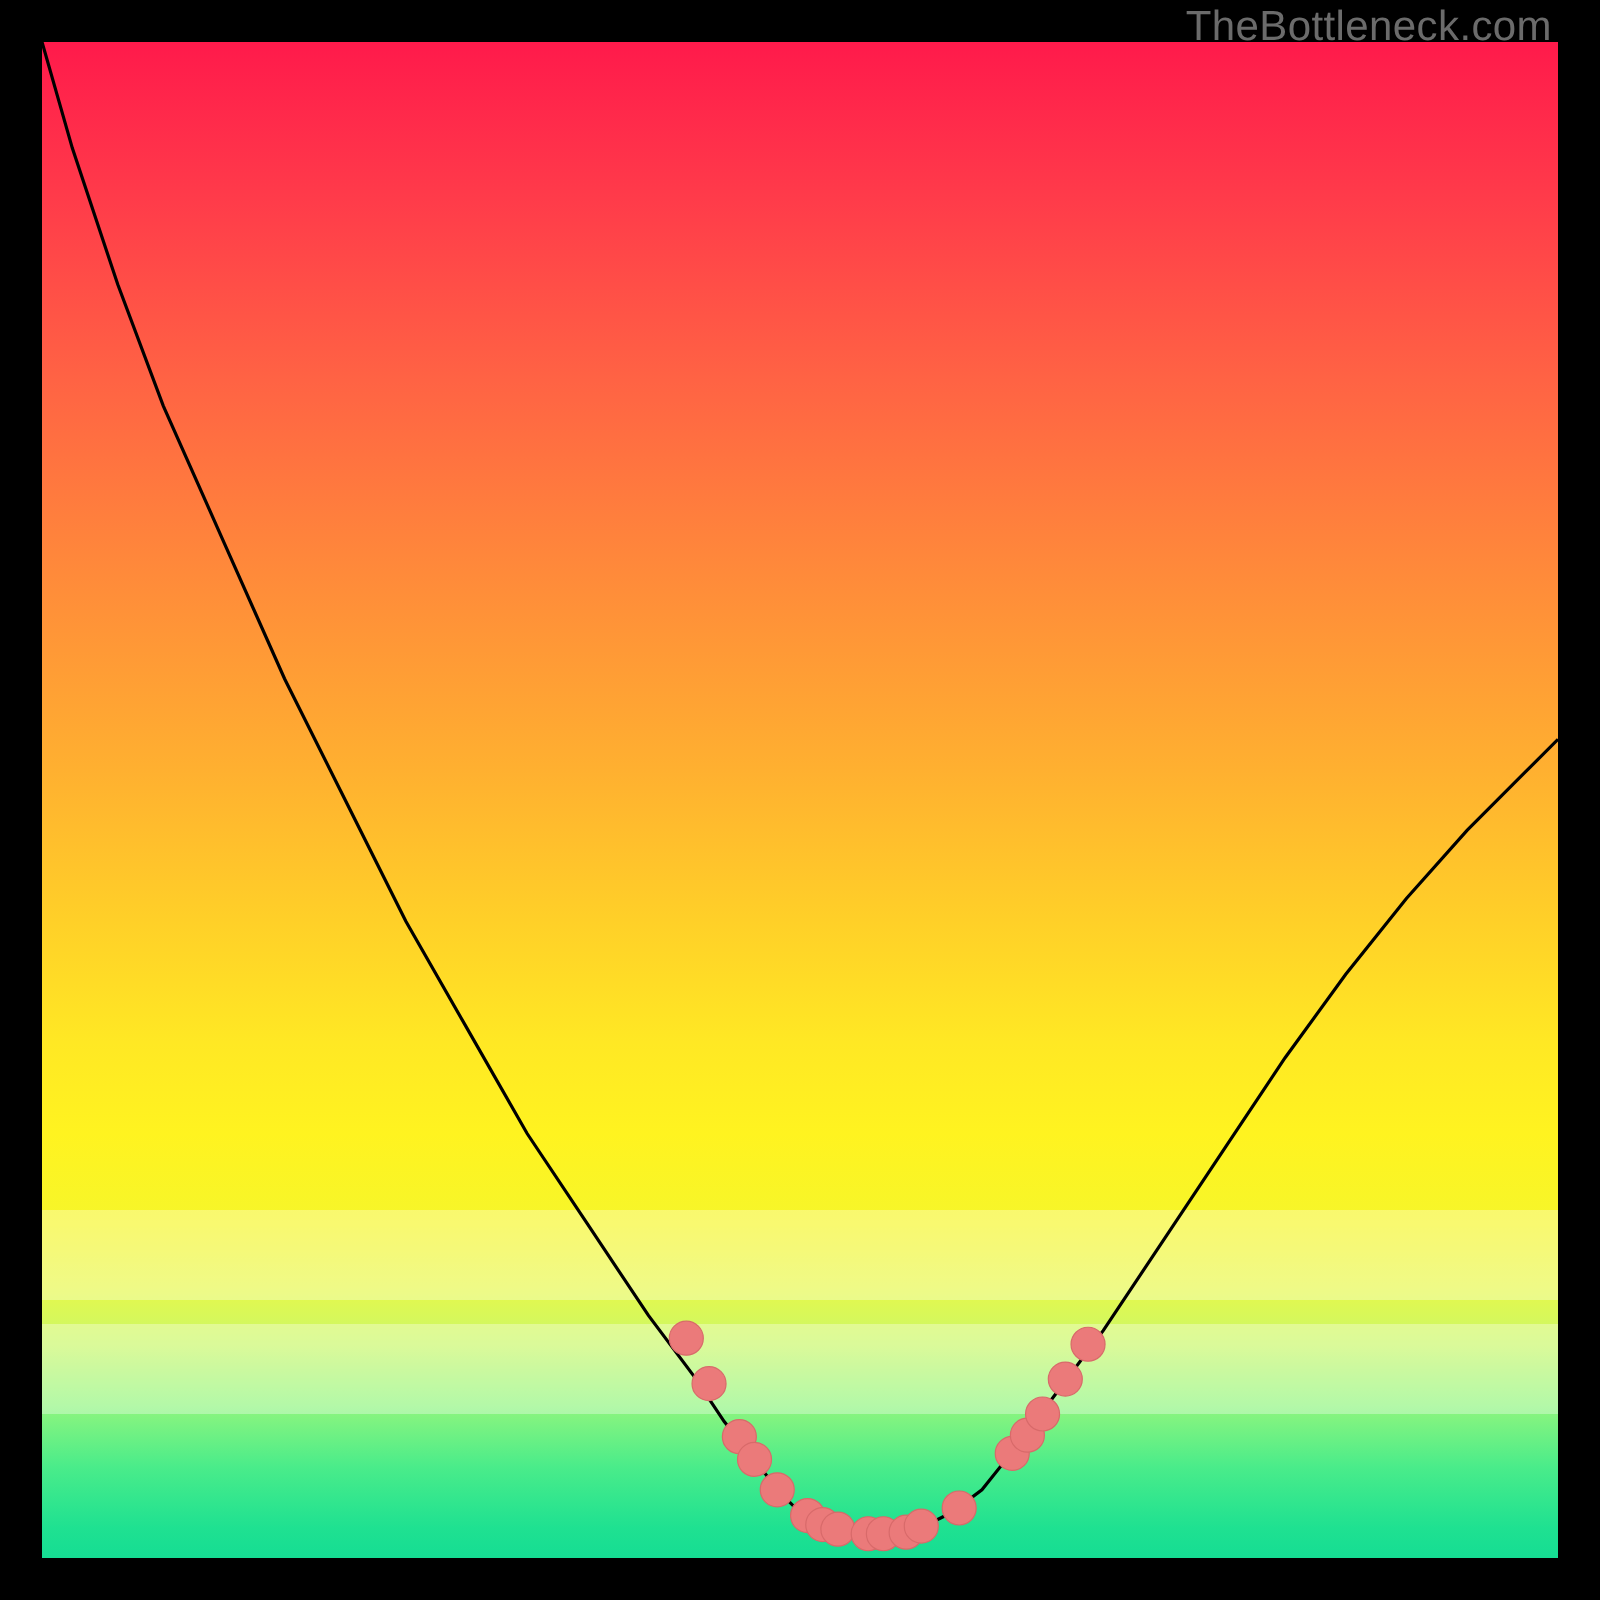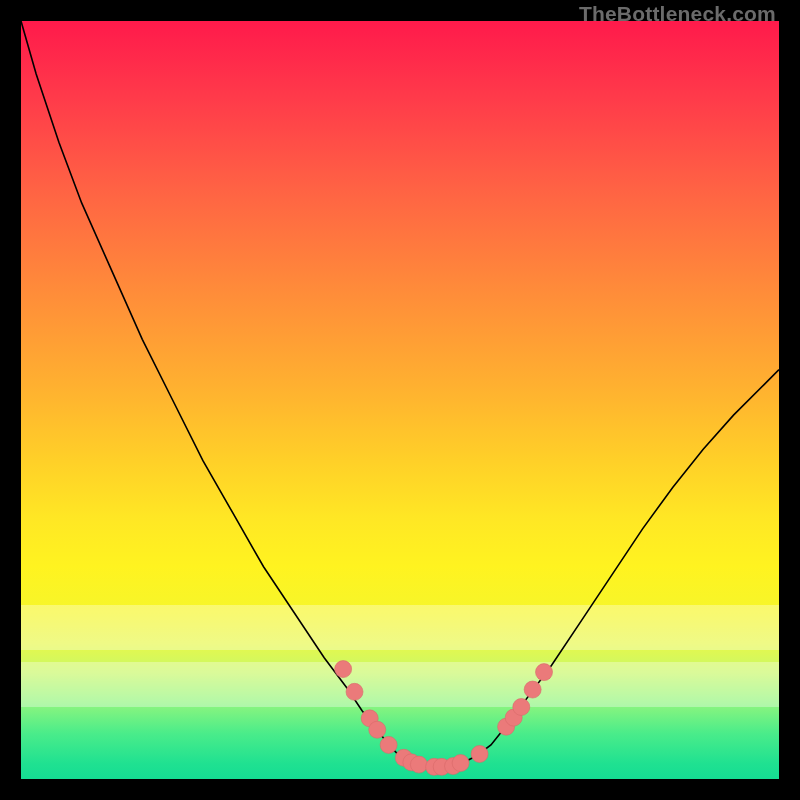--- a/index.html
+++ b/index.html
@@ -33,21 +33,21 @@
       #4aec8a 94%,
       #1fe191 98%,
       #15dd93 100%);
   }
   .attribution {
     position: absolute;
     top: 2px;
     right: 24px;
     color: #6b6b6b;
     font-size: 21px;
-    font-weight: 700;
+    font-weight: 400;
     letter-spacing: 0.2px;
   }
   svg.plot {
     position: absolute;
     left: 21px;
     top: 21px;
     width: 758px;
     height: 758px;
   }
   .haze {

